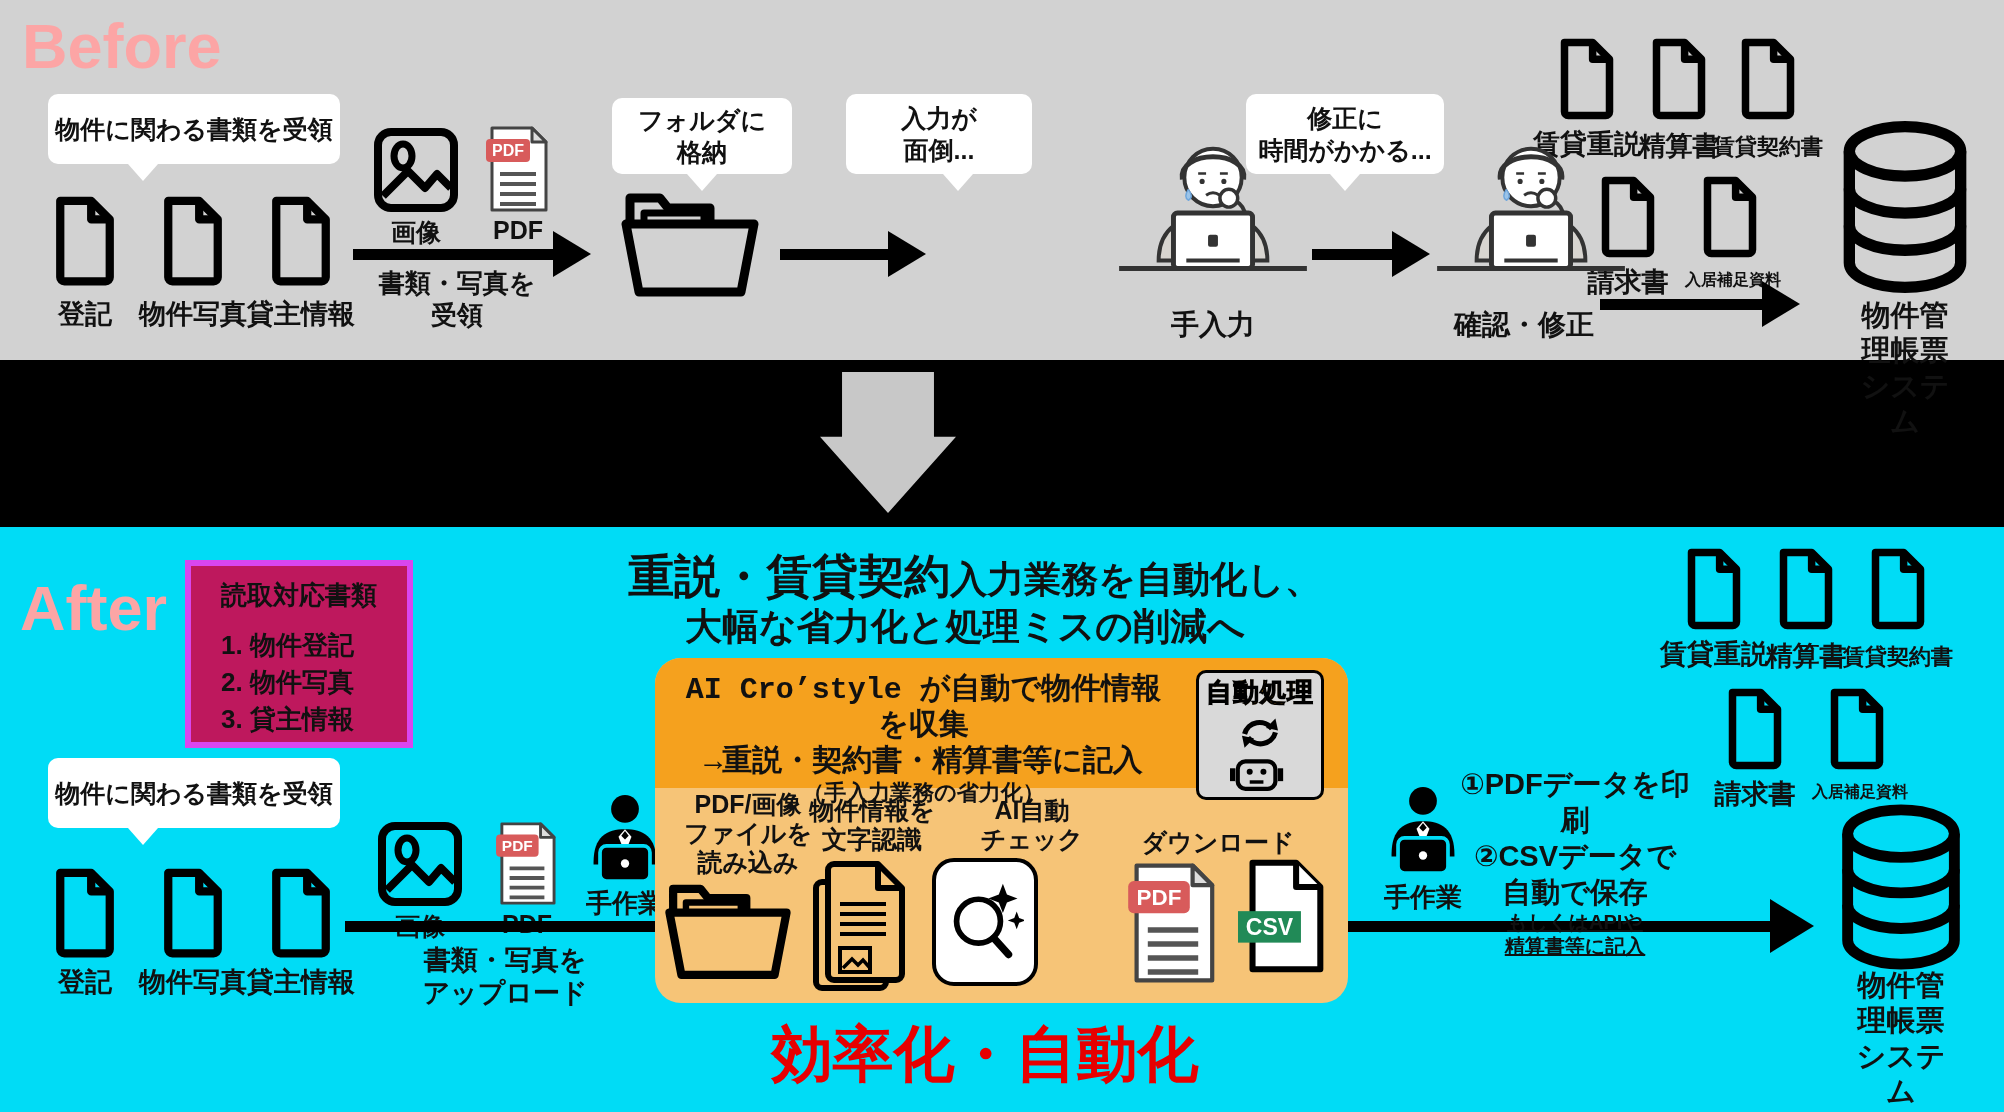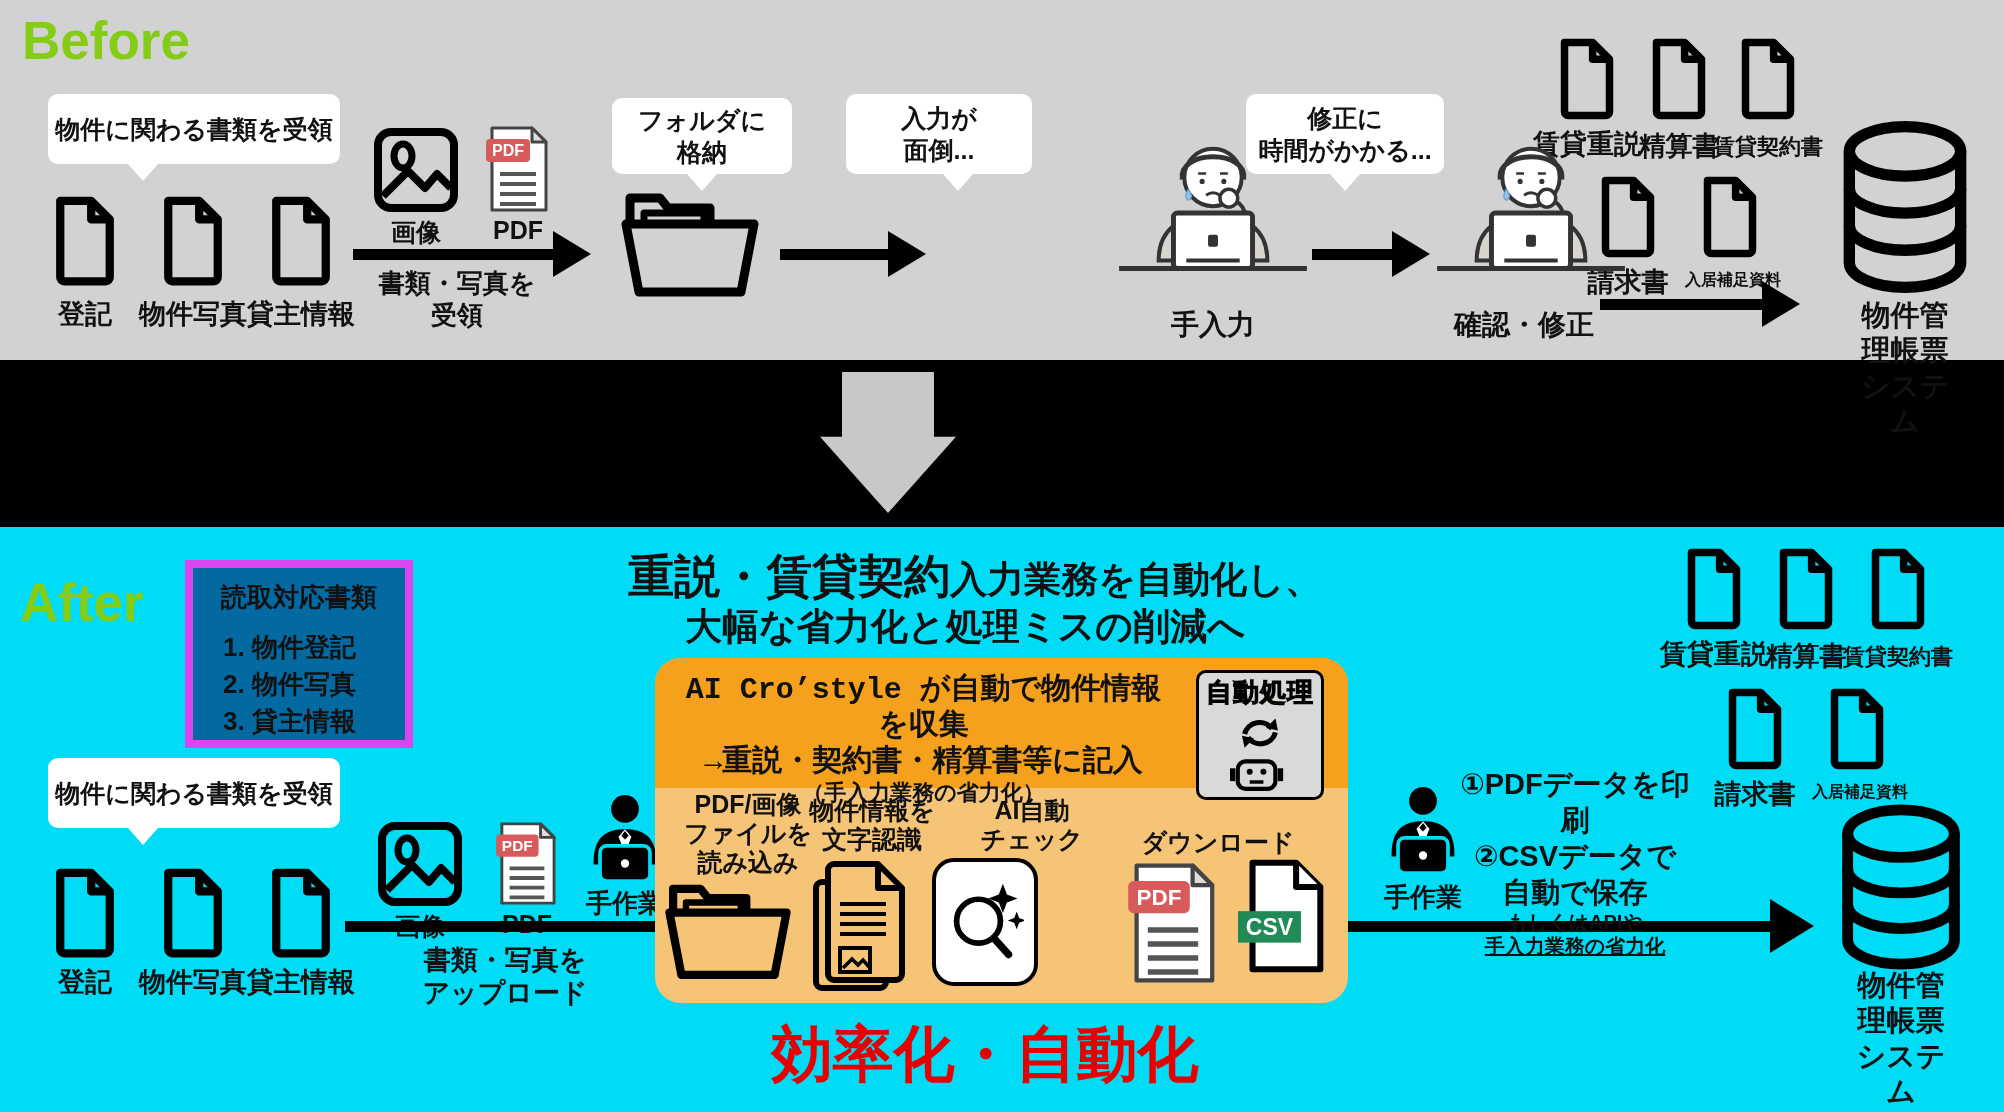--- a/index.html
+++ b/index.html
@@ -3,36 +3,36 @@
 <meta charset="utf-8">
 <style>
   html,body{margin:0;padding:0;background:#222;}
   .canvas{position:relative;width:2004px;height:1112px;overflow:hidden;
     font-family:"Liberation Sans","DejaVu Sans",sans-serif;color:#111;}
   .band{position:absolute;left:0;width:100%;}
   .band-before{top:0;height:360px;background:#D2D2D2;}
   .band-divider{top:360px;height:167px;background:#000;}
   .band-after{top:527px;height:585px;background:#00DCF6;}
   .abs{position:absolute;}
-  .section-label{position:absolute;font-size:53px;font-weight:bold;color:#84cc16;}
+  .section-label{position:absolute;font-size:63px;font-weight:bold;color:#fca5a5;}
   .big-title{position:absolute;font-weight:bold;white-space:nowrap;transform:translateX(-50%);}
   .lbl{position:absolute;font-weight:bold;text-align:center;transform:translateX(-50%);white-space:nowrap;color:#111;}
   .lbl2{position:absolute;font-weight:bold;text-align:center;color:#111;line-height:1.22;transform:translateX(-50%);}
   .bubble{position:absolute;background:#fff;border-radius:10px;display:flex;flex-direction:column;
     align-items:center;justify-content:center;text-align:center;font-weight:bold;line-height:1.3;z-index:3;}
   .bubble::after{content:"";position:absolute;top:100%;left:var(--tail,50%);margin-left:-15px;
     border:15px solid transparent;border-top:17px solid #fff;border-bottom:0;}
   .harrow{position:absolute;height:46px;display:flex;align-items:center;z-index:1;}
   .harrow .shaft{flex:1;height:11px;background:#000;}
   .harrow .head{width:0;height:0;border-top:23px solid transparent;border-bottom:23px solid transparent;border-left:38px solid #000;}
   .longline{position:absolute;background:#000;z-index:1;}
   .bighead{position:absolute;width:0;height:0;border-top:27px solid transparent;border-bottom:27px solid transparent;border-left:44px solid #000;z-index:1;}
   .down-arrow{position:absolute;left:820px;top:372px;width:136px;height:141px;background:#C8C8C8;
     clip-path:polygon(16.2% 0,83.8% 0,83.8% 46%,100% 46%,50% 100%,0 46%,16.2% 46%);}
-  .supported-box{position:absolute;background:#0369a1;border:8px solid #d946ef;box-sizing:border-box;}
+  .supported-box{position:absolute;background:#be185d;border:6px solid #d946ef;box-sizing:border-box;}
   .supported-box .sb-title{font-size:26px;font-weight:bold;text-align:center;margin-top:12px;}
   .supported-box .sb-item{font-size:26px;font-weight:bold;margin-left:30px;line-height:37px;}
   .orange-box{position:absolute;left:655px;top:658px;width:693px;height:345px;background:#F6C477;border-radius:26px;z-index:2;}
   .orange-head{position:absolute;left:0;top:0;width:100%;height:130px;background:#F5A11E;border-radius:26px 26px 0 0;
     box-sizing:border-box;padding:14px 180px 0 24px;text-align:center;font-weight:bold;line-height:1.2;}
   .orange-head .h1,.orange-head .h2{font-size:30px;display:block;font-family:Liberation Mono, monospace;}
   .orange-head .h3{font-size:22px;display:block;}
   .robot-badge{position:absolute;left:1196px;top:670px;width:128px;height:130px;background:#D9D9D9;
     border:3px solid #000;border-radius:10px;box-sizing:border-box;text-align:center;z-index:4;}
   .robot-badge .rb-label{font-size:26px;font-weight:bold;color:#F5A11E;-webkit-text-stroke:1px #000;letter-spacing:1px;margin-top:2px;}
@@ -360,21 +360,21 @@
   <svg class="icon" style="left:1386px;top:786px;width:74px;height:89px;">
       <use href="#sym-person-sil"></use>
     </svg>
   <div class="lbl" style="left:1423px;top:880px;font-size:26px;">手作業</div>
 
   <div class="save-block">
     <span class="sv">①PDFデータを印刷</span>
     <span class="sv">②CSVデータで</span>
     <span class="sv">自動で保存</span>
     <span class="nt">もしくはAPIや</span>
-    <span class="nt">手入力業務の省力化</span>
+    <span class="nt">精算書等に記入</span>
   </div>
 
   <svg class="icon" style="left:1684px;top:544px;width:60px;height:88px;">
       <use href="#sym-file"></use>
     </svg>
   <svg class="icon" style="left:1776px;top:544px;width:60px;height:88px;">
       <use href="#sym-file"></use>
     </svg>
   <svg class="icon" style="left:1868px;top:544px;width:60px;height:88px;">
       <use href="#sym-file"></use>

